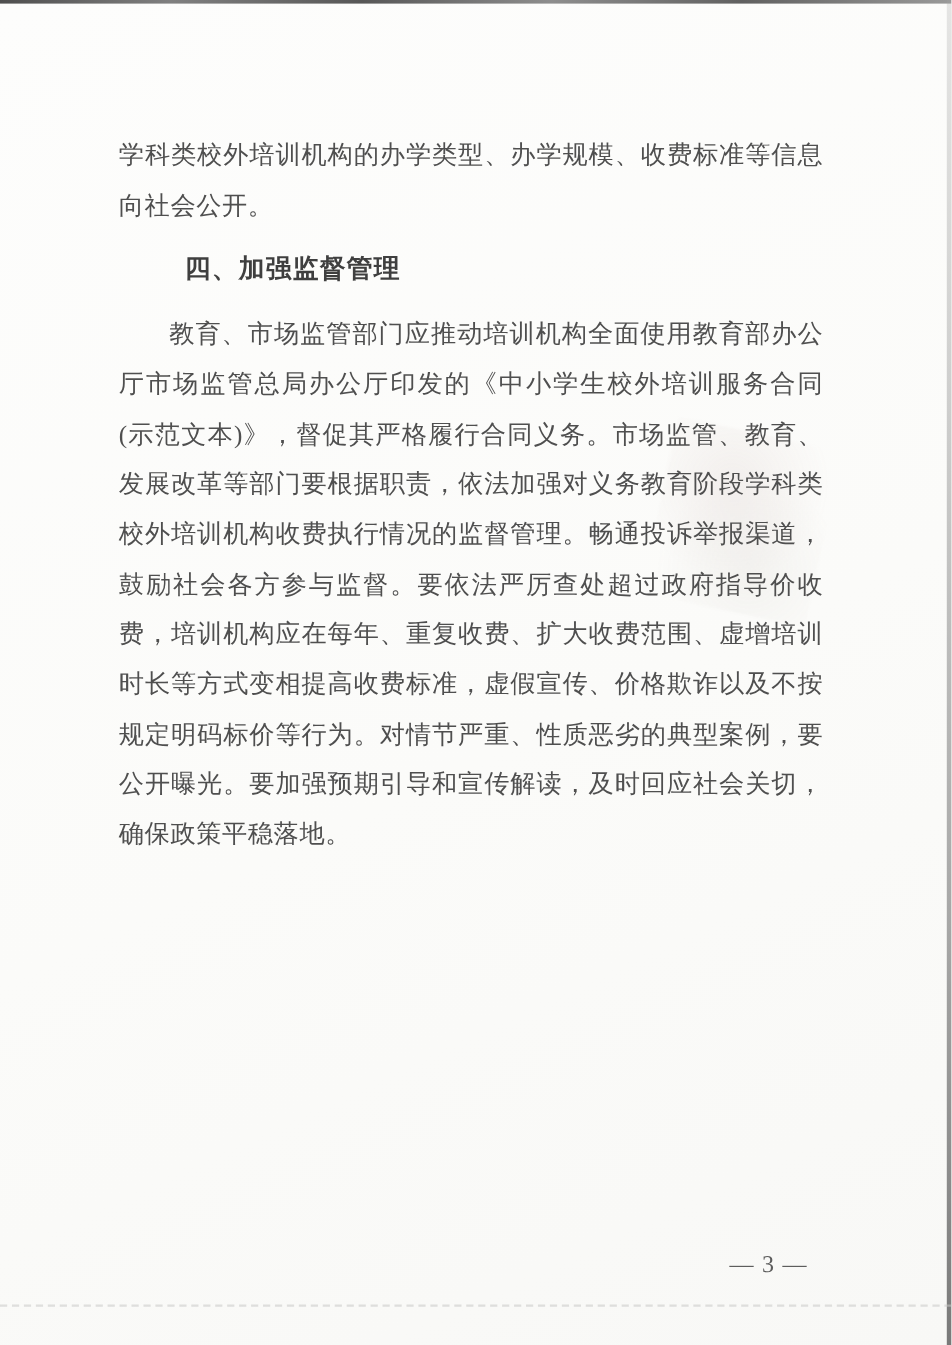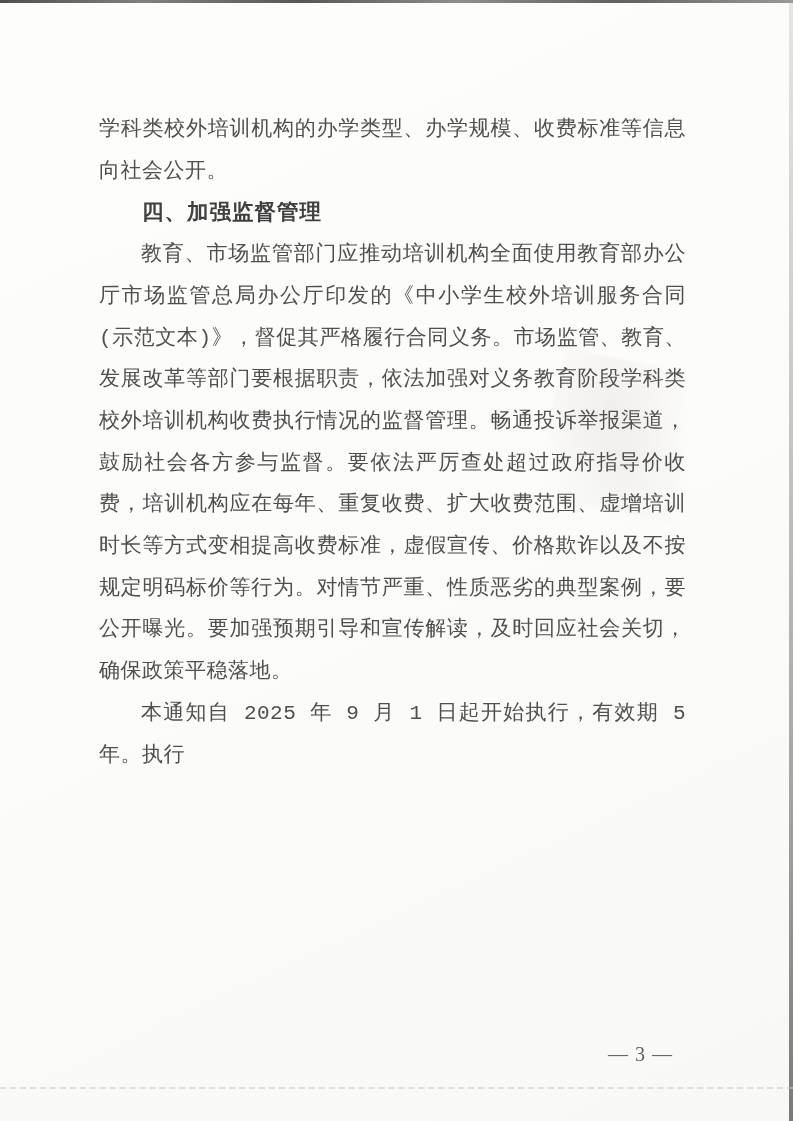--- a/index.html
+++ b/index.html
@@ -55,31 +55,30 @@
     font-size: 21px;
     line-height: 41.7px;
     letter-spacing: 0.5px;
     color: #4f4f4f;
     text-align: justify;
     text-justify: inter-character;
   }
   .para {
     margin: 0;
     text-indent: 2em;
-    font-family: Liberation Mono, monospace;
   }
   .para.no-indent {
     text-indent: 0;
   }
   .bold-lead {
     font-weight: bold;
     color: #3c3c3c;
   }
   .section-heading {
-    margin: 0;
+    margin: 12px;
     text-indent: 2em;
     font-family: "Liberation Sans", "DejaVu Sans", sans-serif;
     font-weight: 700;
     font-size: 21.5px;
     line-height: 41.7px;
     letter-spacing: 1px;
     color: #3f3f3f;
     text-align: left;
   }
   .page-number {
@@ -106,19 +105,18 @@
   <div class="doc-body">
 
     <p class="para no-indent"><span>学科类校外培训机构的办学类型、办学规模、收费标准等信息向社会公开。</span></p>
 
 
 
     <h3 class="section-heading">四、加强监督管理</h3>
 
     <p class="para"><span>教育、市场监管部门应推动培训机构全面使用教育部办公厅市场监管总局办公厅印发的《中小学生校外培训服务合同(示范文本)》，督促其严格履行合同义务。市场监管、教育、发展改革等部门要根据职责，依法加强对义务教育阶段学科类校外培训机构收费执行情况的监督管理。畅通投诉举报渠道，鼓励社会各方参与监督。要依法严厉查处超过政府指导价收费，培训机构应在每年、重复收费、扩大收费范围、虚增培训时长等方式变相提高收费标准，虚假宣传、价格欺诈以及不按规定明码标价等行为。对情节严重、性质恶劣的典型案例，要公开曝光。要加强预期引导和宣传解读，及时回应社会关切，确保政策平稳落地。</span></p>
 
-    <p class="para"><span>本通知自 2025 年 9 月 1 日起开始执行，有效期 5 年。执行</span></p>
 
   </div>
 
   <div class="page-number">— 3 —</div>
 
 </div>
 
 </body></html>

